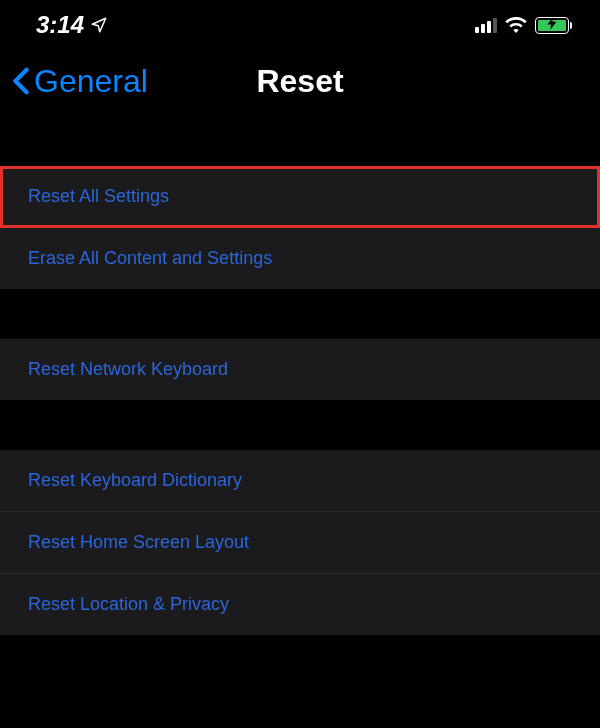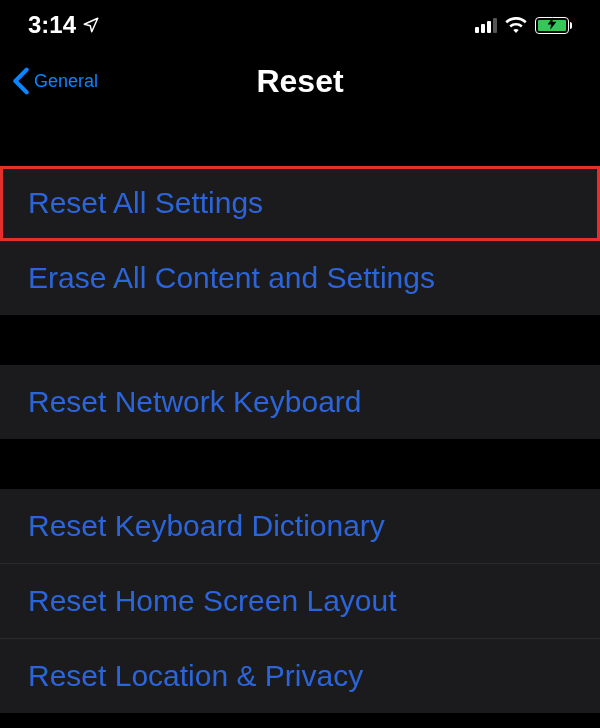--- a/index.html
+++ b/index.html
@@ -12,22 +12,23 @@
       height: 728px;
       background: #000;
       font-family: -apple-system, BlinkMacSystemFont, "Segoe UI", Helvetica, Arial, sans-serif;
       color: #fff;
       overflow: hidden;
     }
     .status-bar {
       display: flex;
       justify-content: space-between;
       align-items: center;
-      padding: 12px 28px 8px 28px;
+      padding: 12px 28px 8px 36px;
       height: 46px;
+      font-style: italic;
     }
     .status-left {
       display: flex;
       align-items: center;
       gap: 6px;
       font-size: 24px;
       font-weight: 600;
     }
     .status-right {
       display: flex;
@@ -89,21 +90,21 @@
       display: flex;
       align-items: center;
       height: 70px;
       position: relative;
       padding: 0 12px;
     }
     .back-button {
       display: flex;
       align-items: center;
       color: #0a84ff;
-      font-size: 18px;
+      font-size: 32px;
       gap: 4px;
       cursor: pointer;
     }
     .back-chevron svg { display: block; }
     .nav-title {
       position: absolute;
       left: 50%;
       transform: translateX(-50%);
       font-size: 32px;
       font-weight: 600;
@@ -115,21 +116,21 @@
     }
     .section-gap-small {
       height: 50px;
       background: #000;
     }
     .list {
       background: #1b1b1d;
     }
     .list-item {
       padding: 20px 28px;
-      font-size: 30px;
+      font-size: 18px;
       color: #2c65d9;
       border-bottom: 1px solid #2a2a2c;
       cursor: pointer;
     }
     .list-item:last-child {
       border-bottom: none;
       border-radius: 19px;
     }
     .highlighted {
       outline: 3px solid #e2302a;

